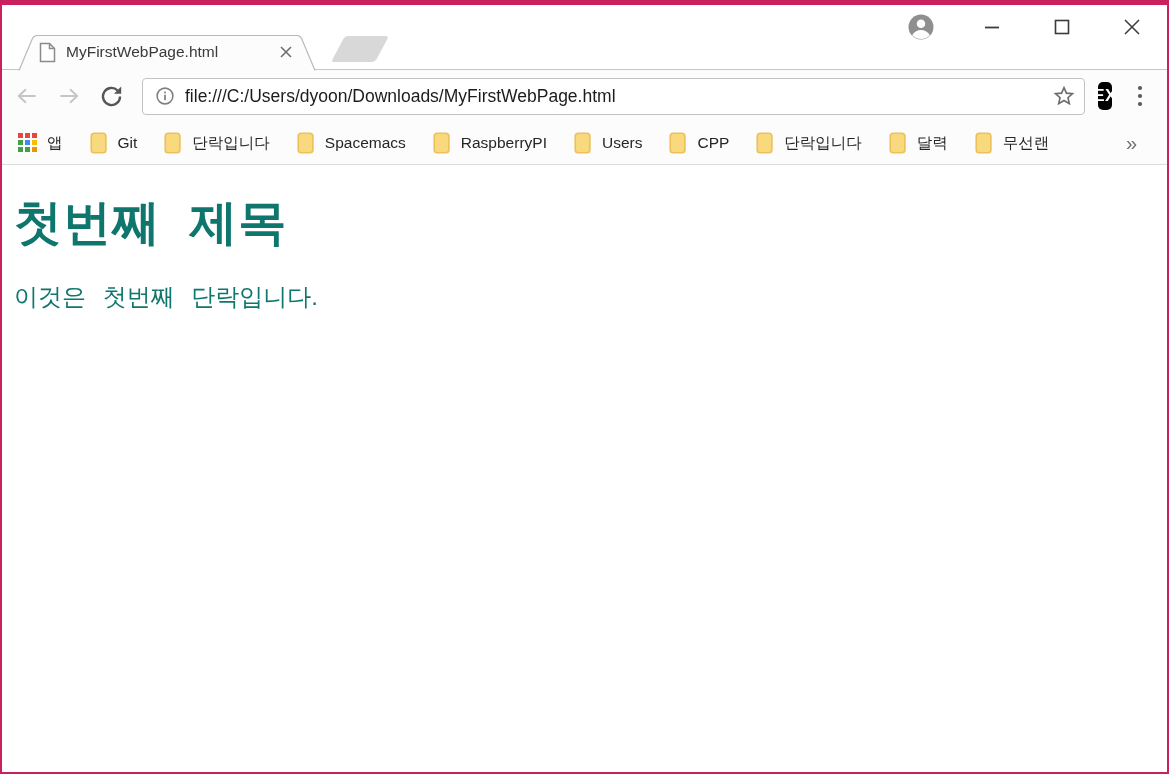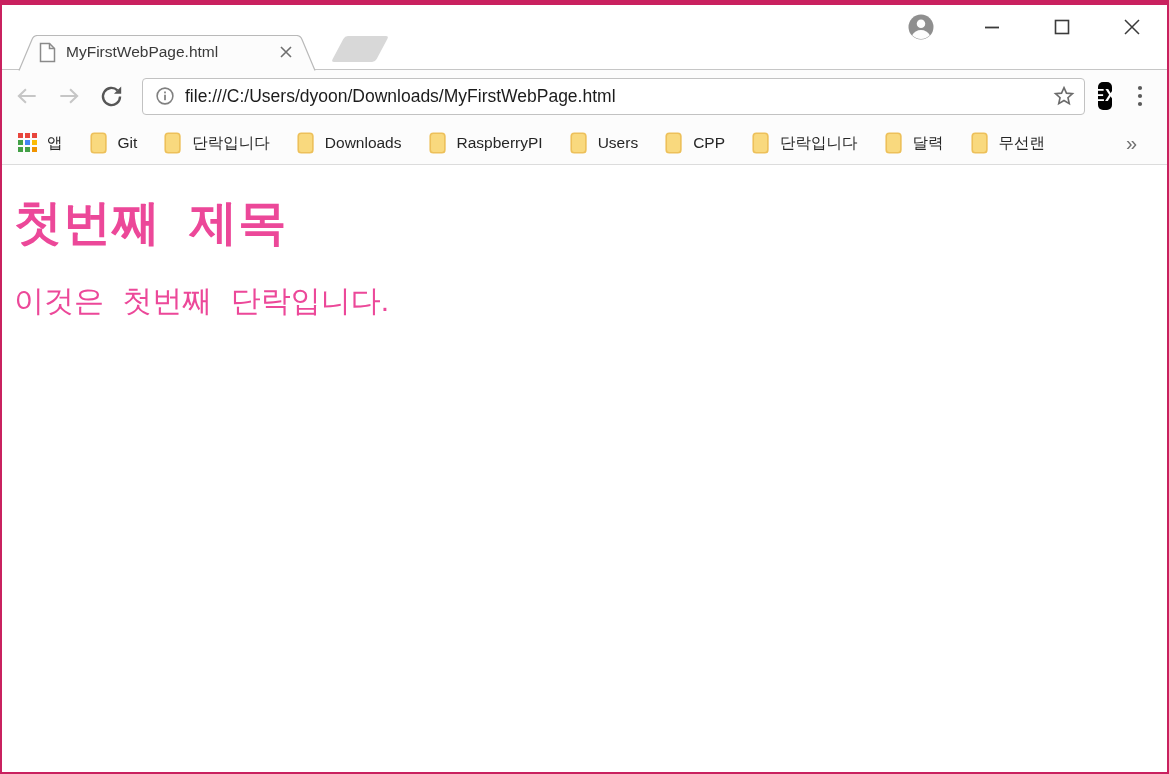--- a/index.html
+++ b/index.html
@@ -76,28 +76,28 @@
     display:flex; align-items:center; padding:0 16px; flex:0 0 auto;
     font-size:15.5px; color:#262626;
   }
   .bm-item{display:flex; align-items:center; margin-right:27px; cursor:pointer; white-space:nowrap;}
   .bm-item .bm-ic{margin-right:9px; display:flex;}
   .bm-folders{display:flex; align-items:center;}
   .bm-overflow{margin-left:auto; padding-right:14px; color:#6F6F6F; font-size:20px; cursor:pointer;}
 
   
   .content{
-    flex:1; background:#FFFFFF; padding:0 12px; overflow:hidden; color:#ec4899;
+    flex:1; background:#FFFFFF; padding:0 12px; overflow:hidden; color:#0f766e;
   }
   .content h1{
     margin:30px 0 0 0; font-size:48px; font-weight:bold;
     letter-spacing:1px; word-spacing:14px; line-height:1.15;
   }
   .content p{
-    margin:31px 0 0 0; font-size:30px; word-spacing:10px;
+    margin:31px 0 0 0; font-size:24px; word-spacing:10px;
   }
 </style>
 </head>
 <body>
 
 <div class="window">
 
   <div class="titlebar">
     <div class="tab">
       <svg class="tab-shape" width="300" height="36" viewBox="0 0 300 36">
@@ -226,21 +226,21 @@
           <span>단락입니다</span>
         </div>
 
         <div class="bm-item">
           <span class="bm-ic">
             <svg width="19" height="22" viewBox="0 0 20 23">
               <rect x="1.3" y="1.3" width="15.4" height="20.4" rx="3.2" fill="#F9D97E" stroke="#EDC05A" stroke-width="1.7"></rect>
               <path d="M12.5 21.7 a4.5 4.5 0 0 0 4.2-4.2 v3 a1.6 1.6 0 0 1 -1.2 1.2 z" fill="#EDC05A"></path>
             </svg>
           </span>
-          <span>Downloads</span>
+          <span>Spacemacs</span>
         </div>
 
         <div class="bm-item">
           <span class="bm-ic">
             <svg width="19" height="22" viewBox="0 0 20 23">
               <rect x="1.3" y="1.3" width="15.4" height="20.4" rx="3.2" fill="#F9D97E" stroke="#EDC05A" stroke-width="1.7"></rect>
               <path d="M12.5 21.7 a4.5 4.5 0 0 0 4.2-4.2 v3 a1.6 1.6 0 0 1 -1.2 1.2 z" fill="#EDC05A"></path>
             </svg>
           </span>
           <span>RaspberryPI</span>

